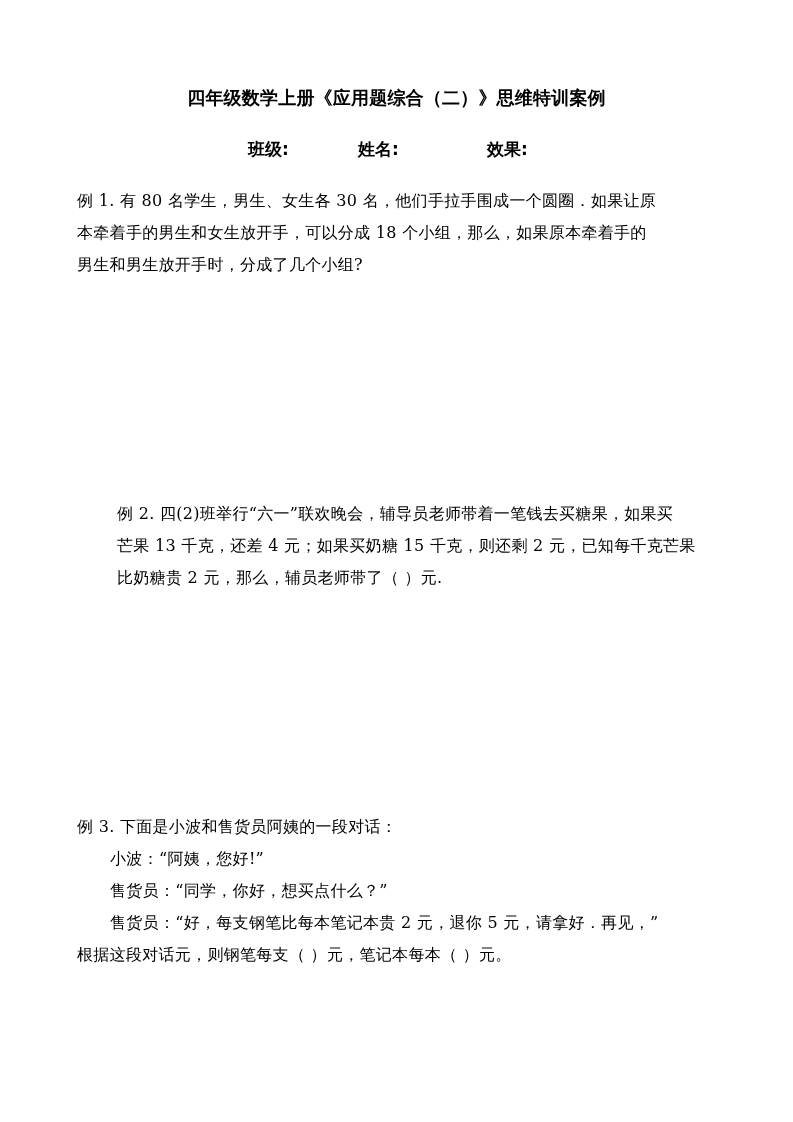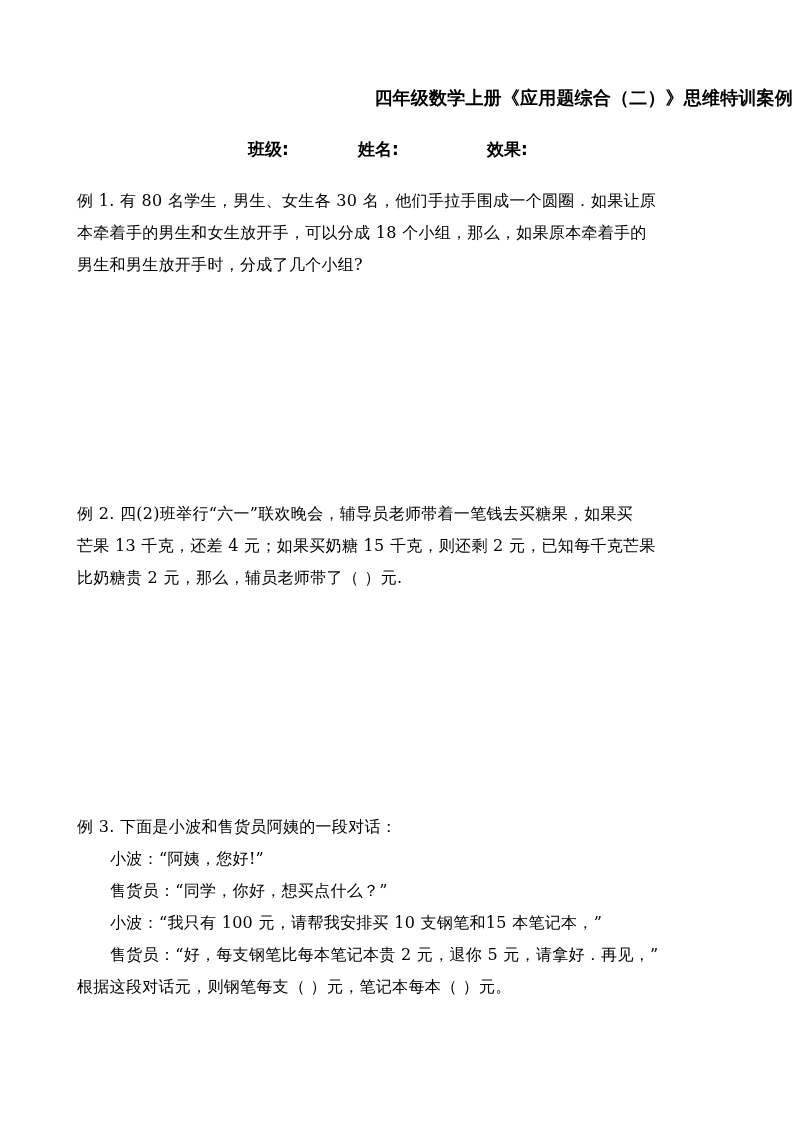--- a/index.html
+++ b/index.html
@@ -3,21 +3,21 @@
   <meta charset="utf-8">
   <style>
     html, body { margin: 0; padding: 0; background: #ffffff; }
     body {
       width: 793px; height: 1122px; position: relative; overflow: hidden;
       font-family: "DejaVu Serif", "Liberation Serif", serif;
       color: #000000;
     }
     .title {
       position: absolute; left: 0; width: 793px; top: 86px;
-      text-align: right; font-size: 18px; font-weight: bold;
+      text-align: center; font-size: 18px; font-weight: bold;
       font-family: "DejaVu Sans", "Liberation Sans", sans-serif;
       letter-spacing: 0.2px;
     }
     .meta {
       position: absolute; top: 138px; font-size: 17px; font-weight: bold;
       font-family: "DejaVu Sans", "Liberation Sans", sans-serif;
     }
     .para {
       position: absolute; left: 77px; width: 650px;
       font-size: 16px; line-height: 32px;
@@ -34,26 +34,25 @@
 <div class="meta" style="left:248px;">班级:</div>
 <div class="meta" style="left:358px;">姓名:</div>
 <div class="meta" style="left:487px;">效果:</div>
 
 <div class="para" style="top:185px;">
   <span class="line">例 1. 有 80 名学生，男生、女生各 30 名，他们手拉手围成一个圆圈．如果让原</span>
   <span class="line">本牵着手的男生和女生放开手，可以分成 18 个小组，那么，如果原本牵着手的</span>
   <span class="line">男生和男生放开手时，分成了几个小组?</span>
 </div>
 
-<div class="para" style="top:498px;">
+<div class="para" style="top:498px;margin-left:40px;">
   <span class="line">例 2. 四(2)班举行“六一”联欢晚会，辅导员老师带着一笔钱去买糖果，如果买</span>
   <span class="line">芒果 13 千克，还差 4 元；如果买奶糖 15 千克，则还剩 2 元，已知每千克芒果</span>
   <span class="line">比奶糖贵 2 元，那么，辅员老师带了（          ）元.</span>
 </div>
 
 <div class="para" style="top:811px;">
   <span class="line">例 3. 下面是小波和售货员阿姨的一段对话：</span>
   <span class="line indent">小波：“阿姨，您好!”</span>
   <span class="line indent">售货员：“同学，你好，想买点什么？”</span>
-  <span class="line indent">小波：“我只有 100 元，请帮我安排买 10 支钢笔和15 本笔记本，”</span>
   <span class="line indent">售货员：“好，每支钢笔比每本笔记本贵 2 元，退你 5 元，请拿好．再见，”</span>
   <span class="line">根据这段对话元，则钢笔每支（      ）元，笔记本每本（        ）元。</span>
 </div>
 
 </body></html>

